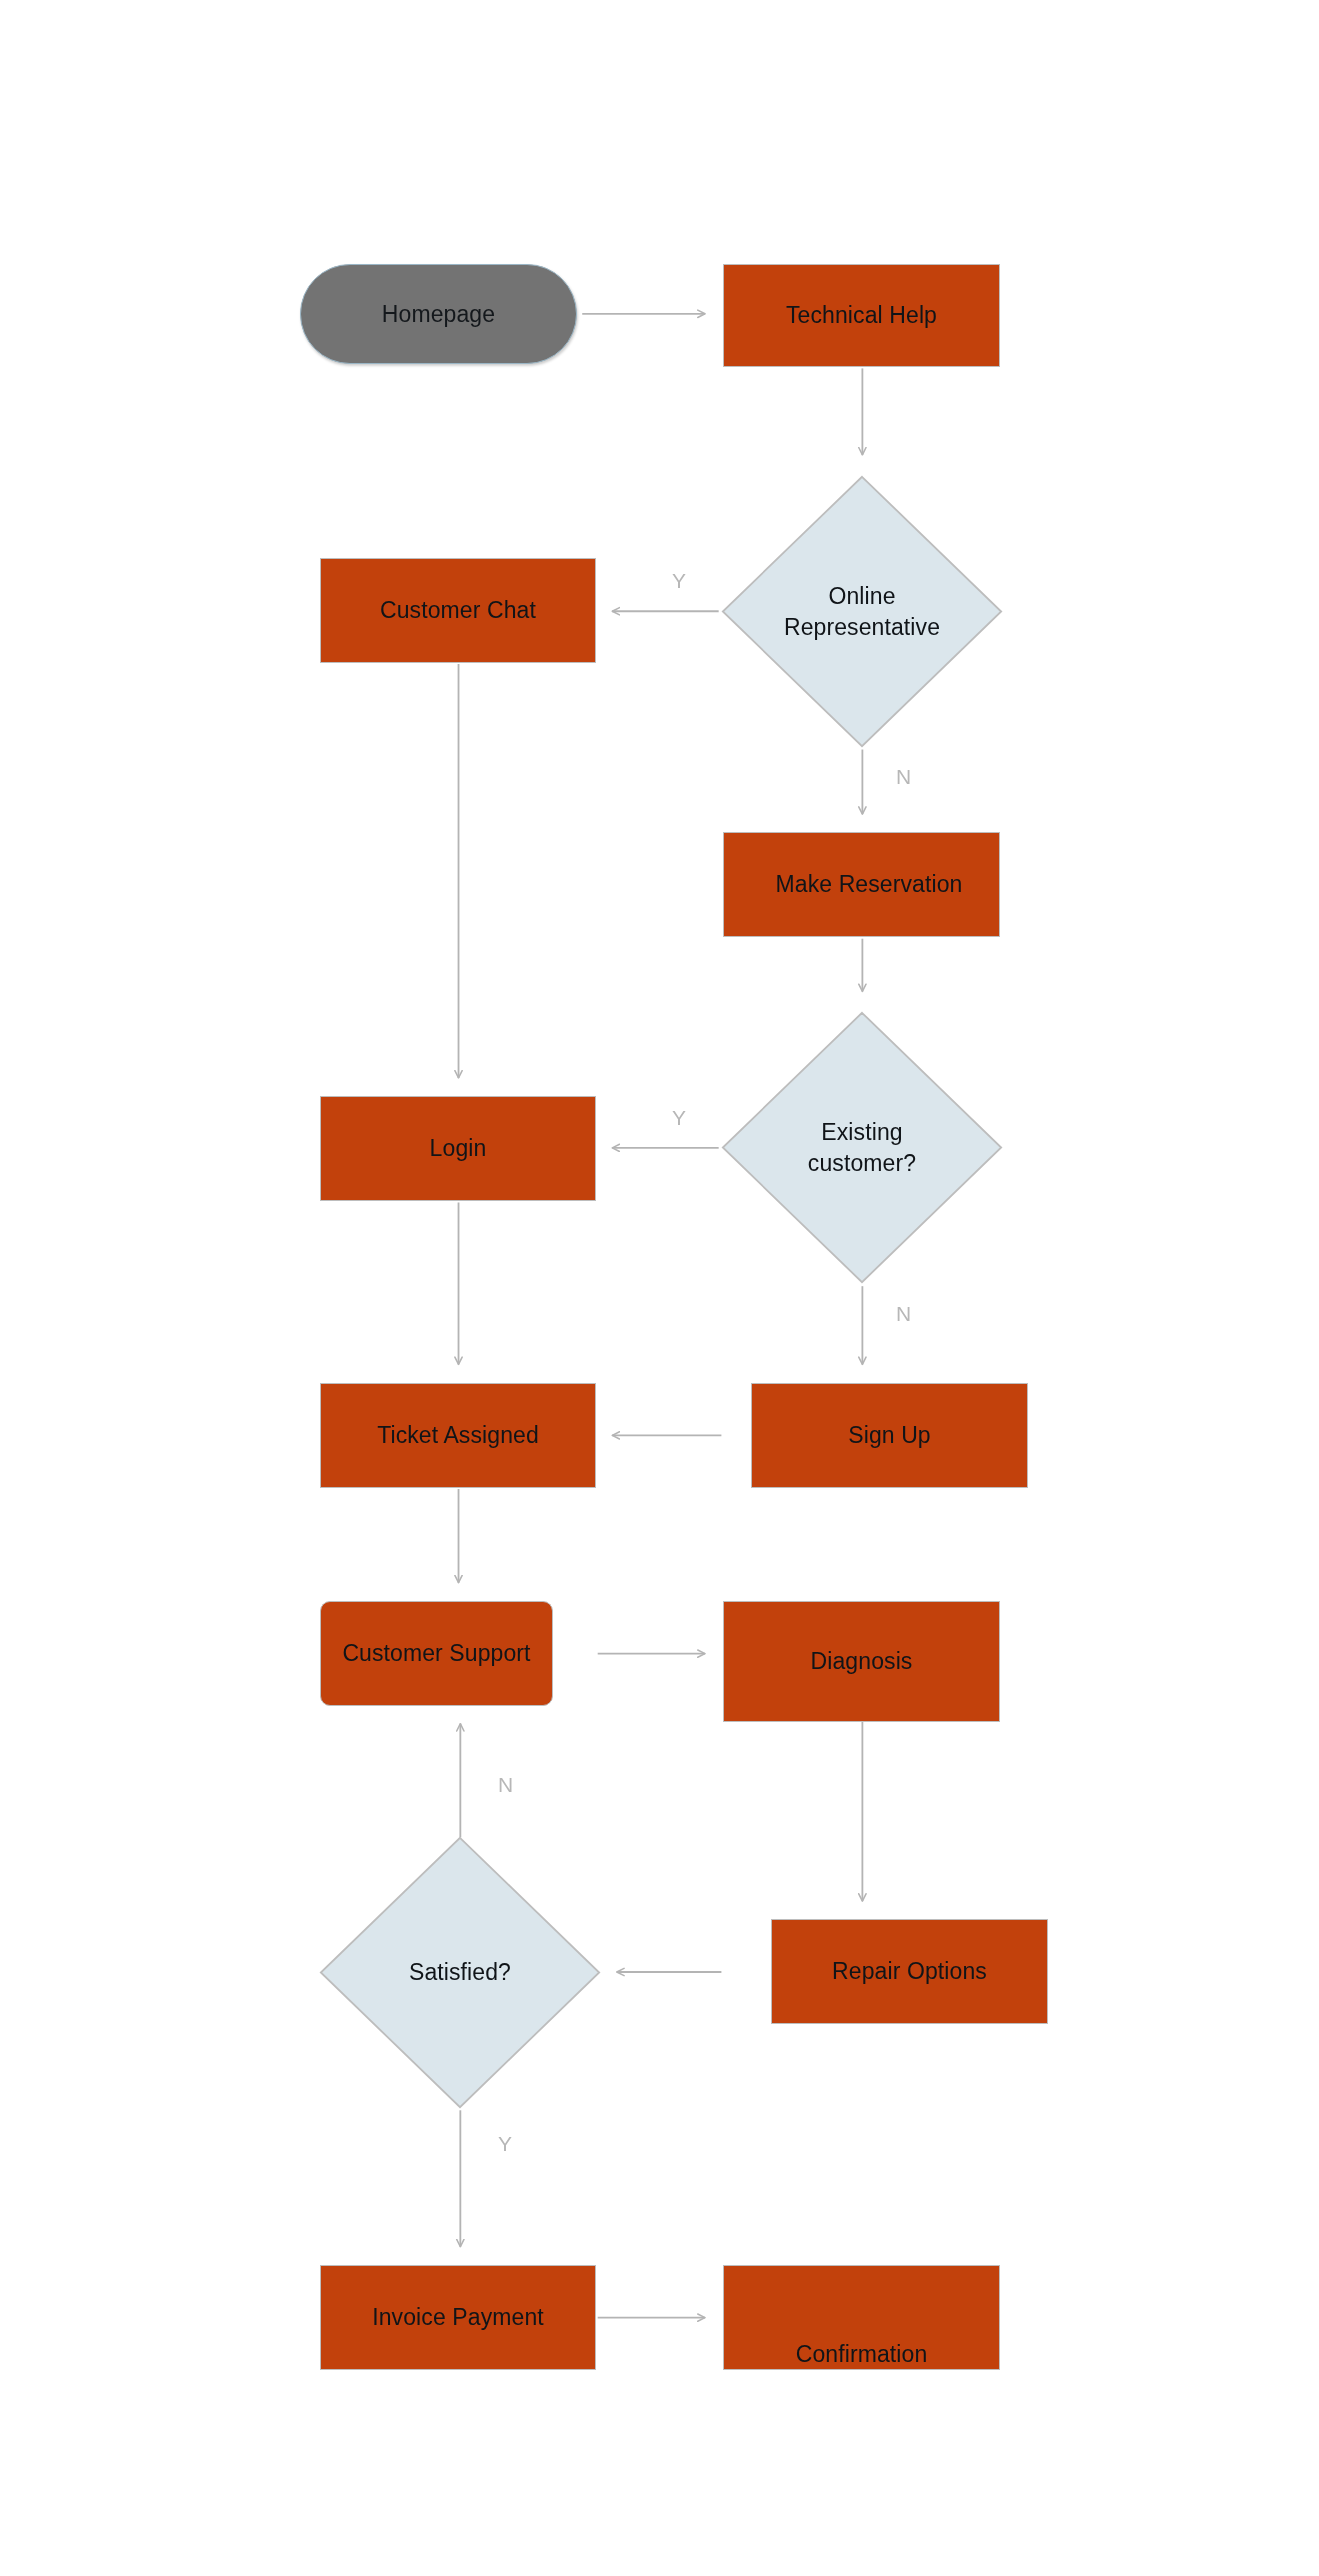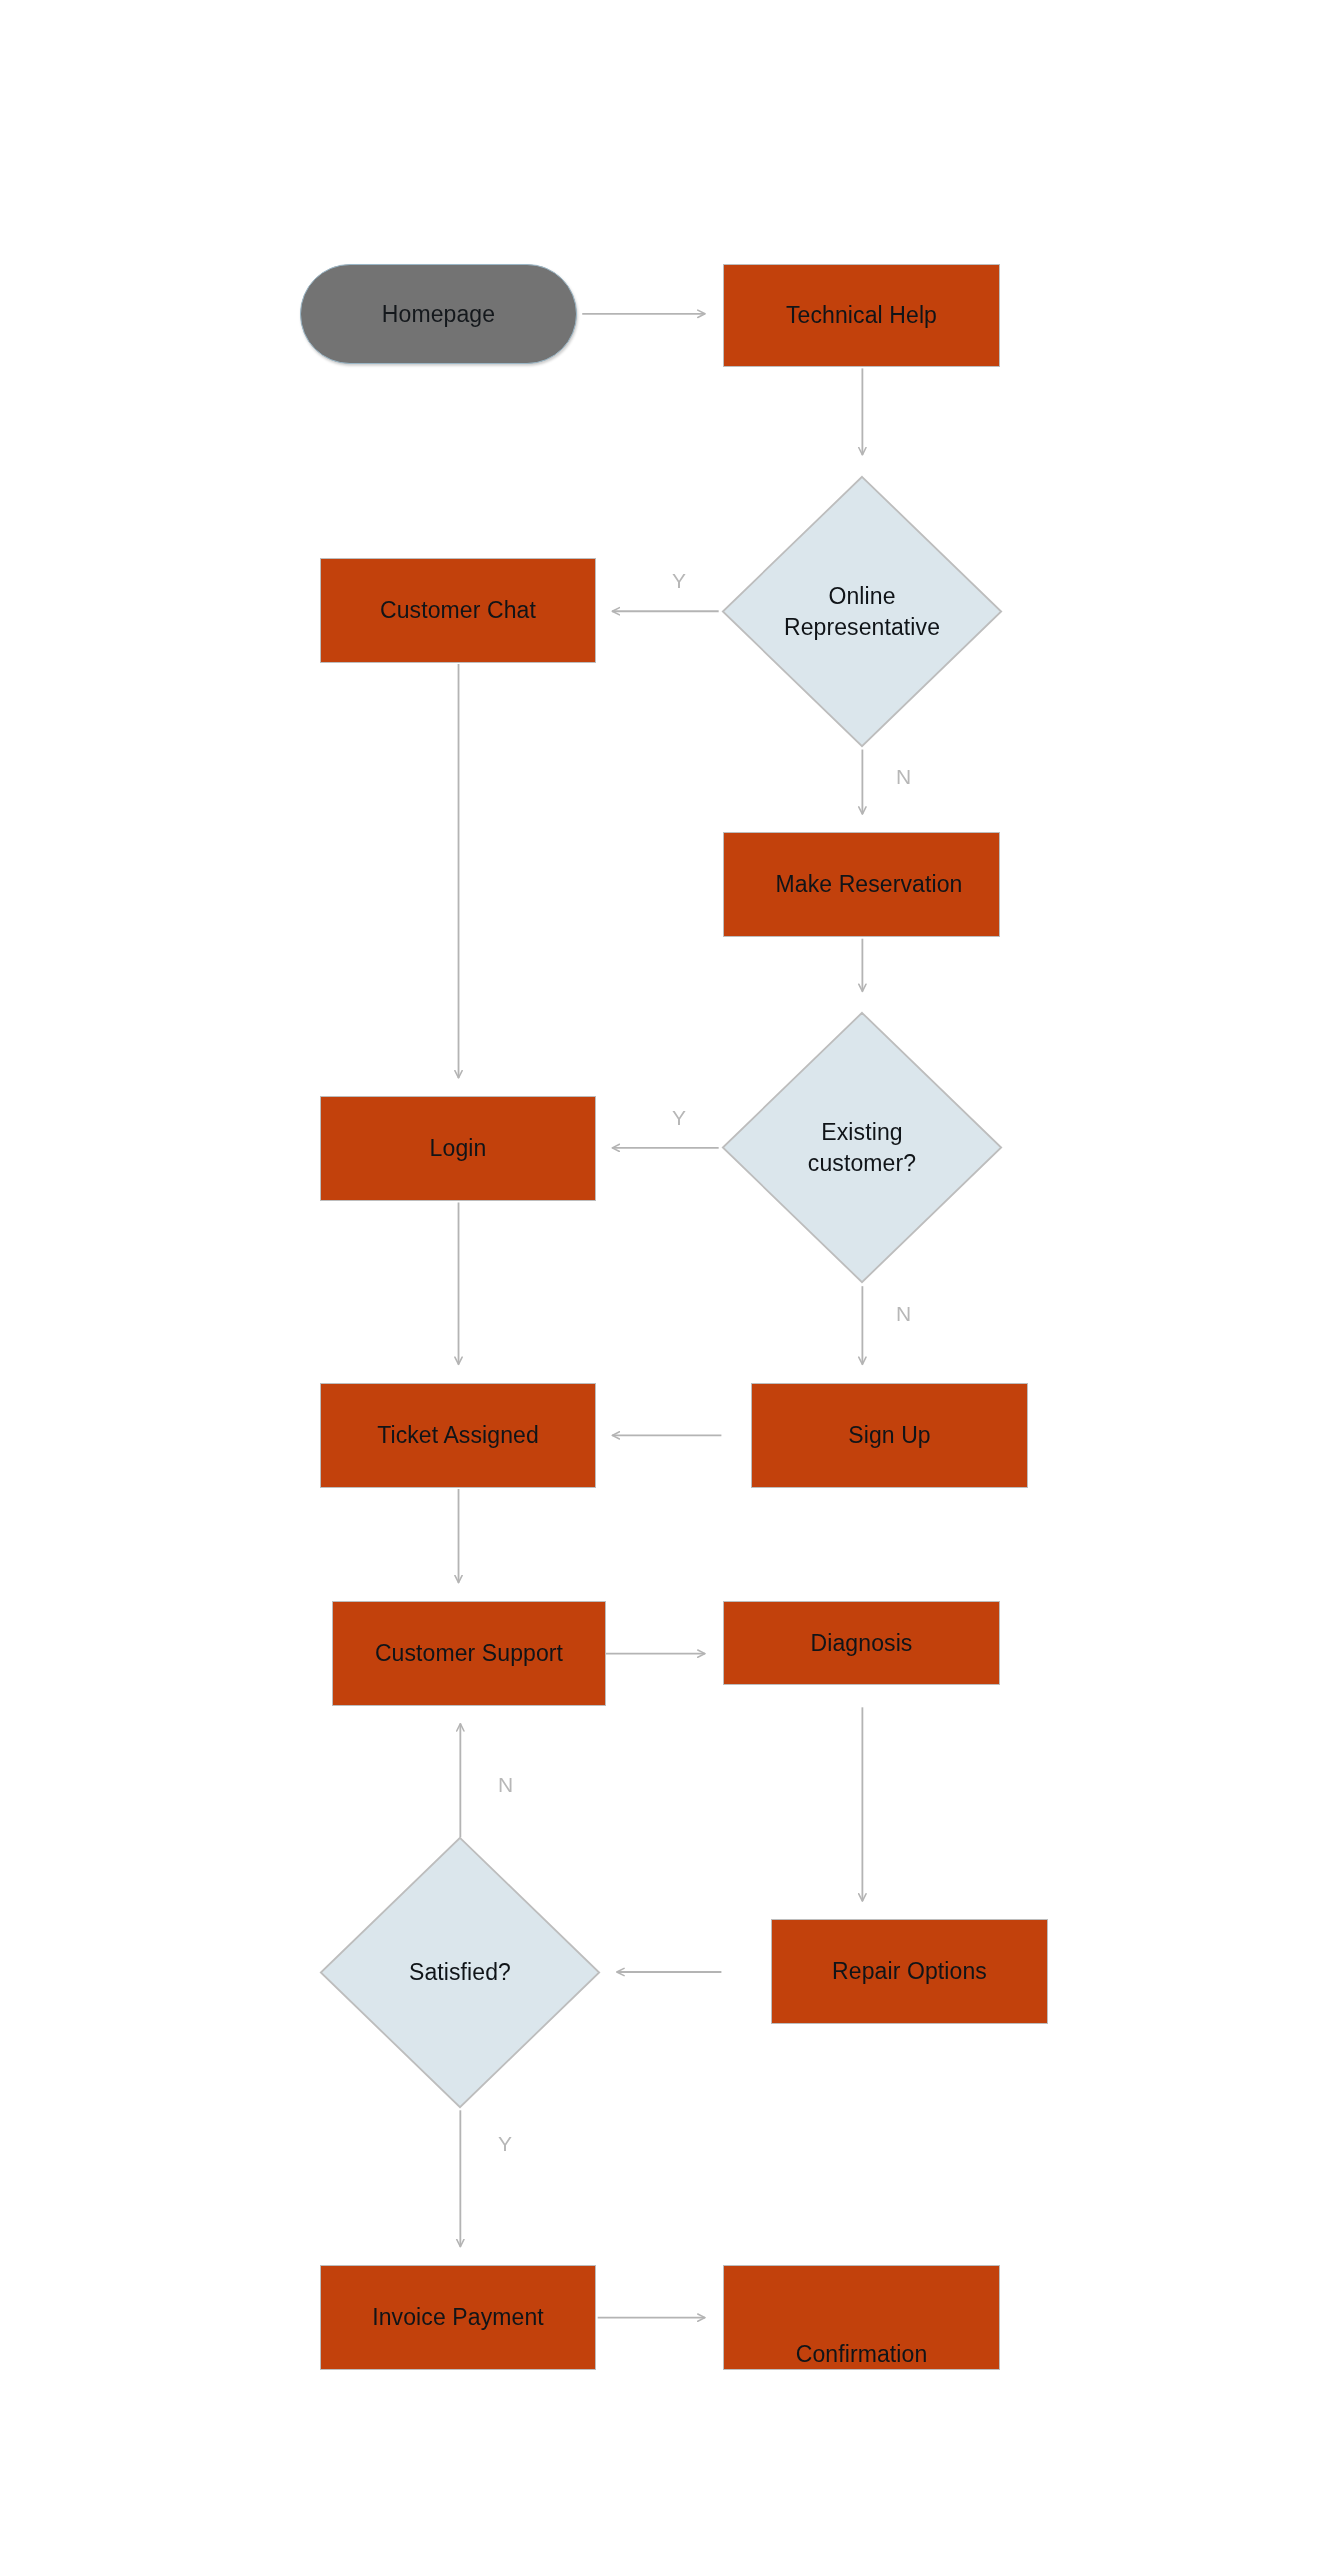--- a/index.html
+++ b/index.html
@@ -141,24 +141,24 @@
       </div>
       <div class="node node-process" style="left: 320px; top: 1096px; width: 276px; height: 105px;">
         <span class="node-label">Login</span>
       </div>
       <div class="node node-process" style="left: 320px; top: 1383px; width: 276px; height: 105px;">
         <span class="node-label">Ticket Assigned</span>
       </div>
       <div class="node node-process" style="left: 723px; top: 1383px; width: 277px; height: 105px; margin-left: 28px;">
         <span class="node-label">Sign Up</span>
       </div>
-      <div class="node node-process" style="left: 332px; top: 1601px; width: 274px; height: 105px;">
+      <div class="node node-process" style="left: 320px; top: 1601px; width: 233px; height: 105px; border-radius: 10px;">
         <span class="node-label">Customer Support</span>
       </div>
-      <div class="node node-process" style="left: 723px; top: 1601px; width: 277px; height: 84px;">
+      <div class="node node-process" style="left: 723px; top: 1601px; width: 277px; height: 121px;">
         <span class="node-label">Diagnosis</span>
       </div>
       <div class="node node-decision" style="left: 319px; top: 1836px; width: 282px; height: 273px;">
         <svg class="diamond-shape" viewBox="0 0 310 300" preserveAspectRatio="none">
           <polygon points="155,2 308,150 155,298 2,150" fill="#dbe6ec" stroke="#bdbdbd" stroke-width="2"></polygon>
         </svg>
         <span class="node-label">Satisfied?</span>
       </div>
       <div class="node node-process" style="left: 723px; top: 1919px; width: 277px; height: 105px; margin-left: 48px;">
         <span class="node-label">Repair Options</span>

